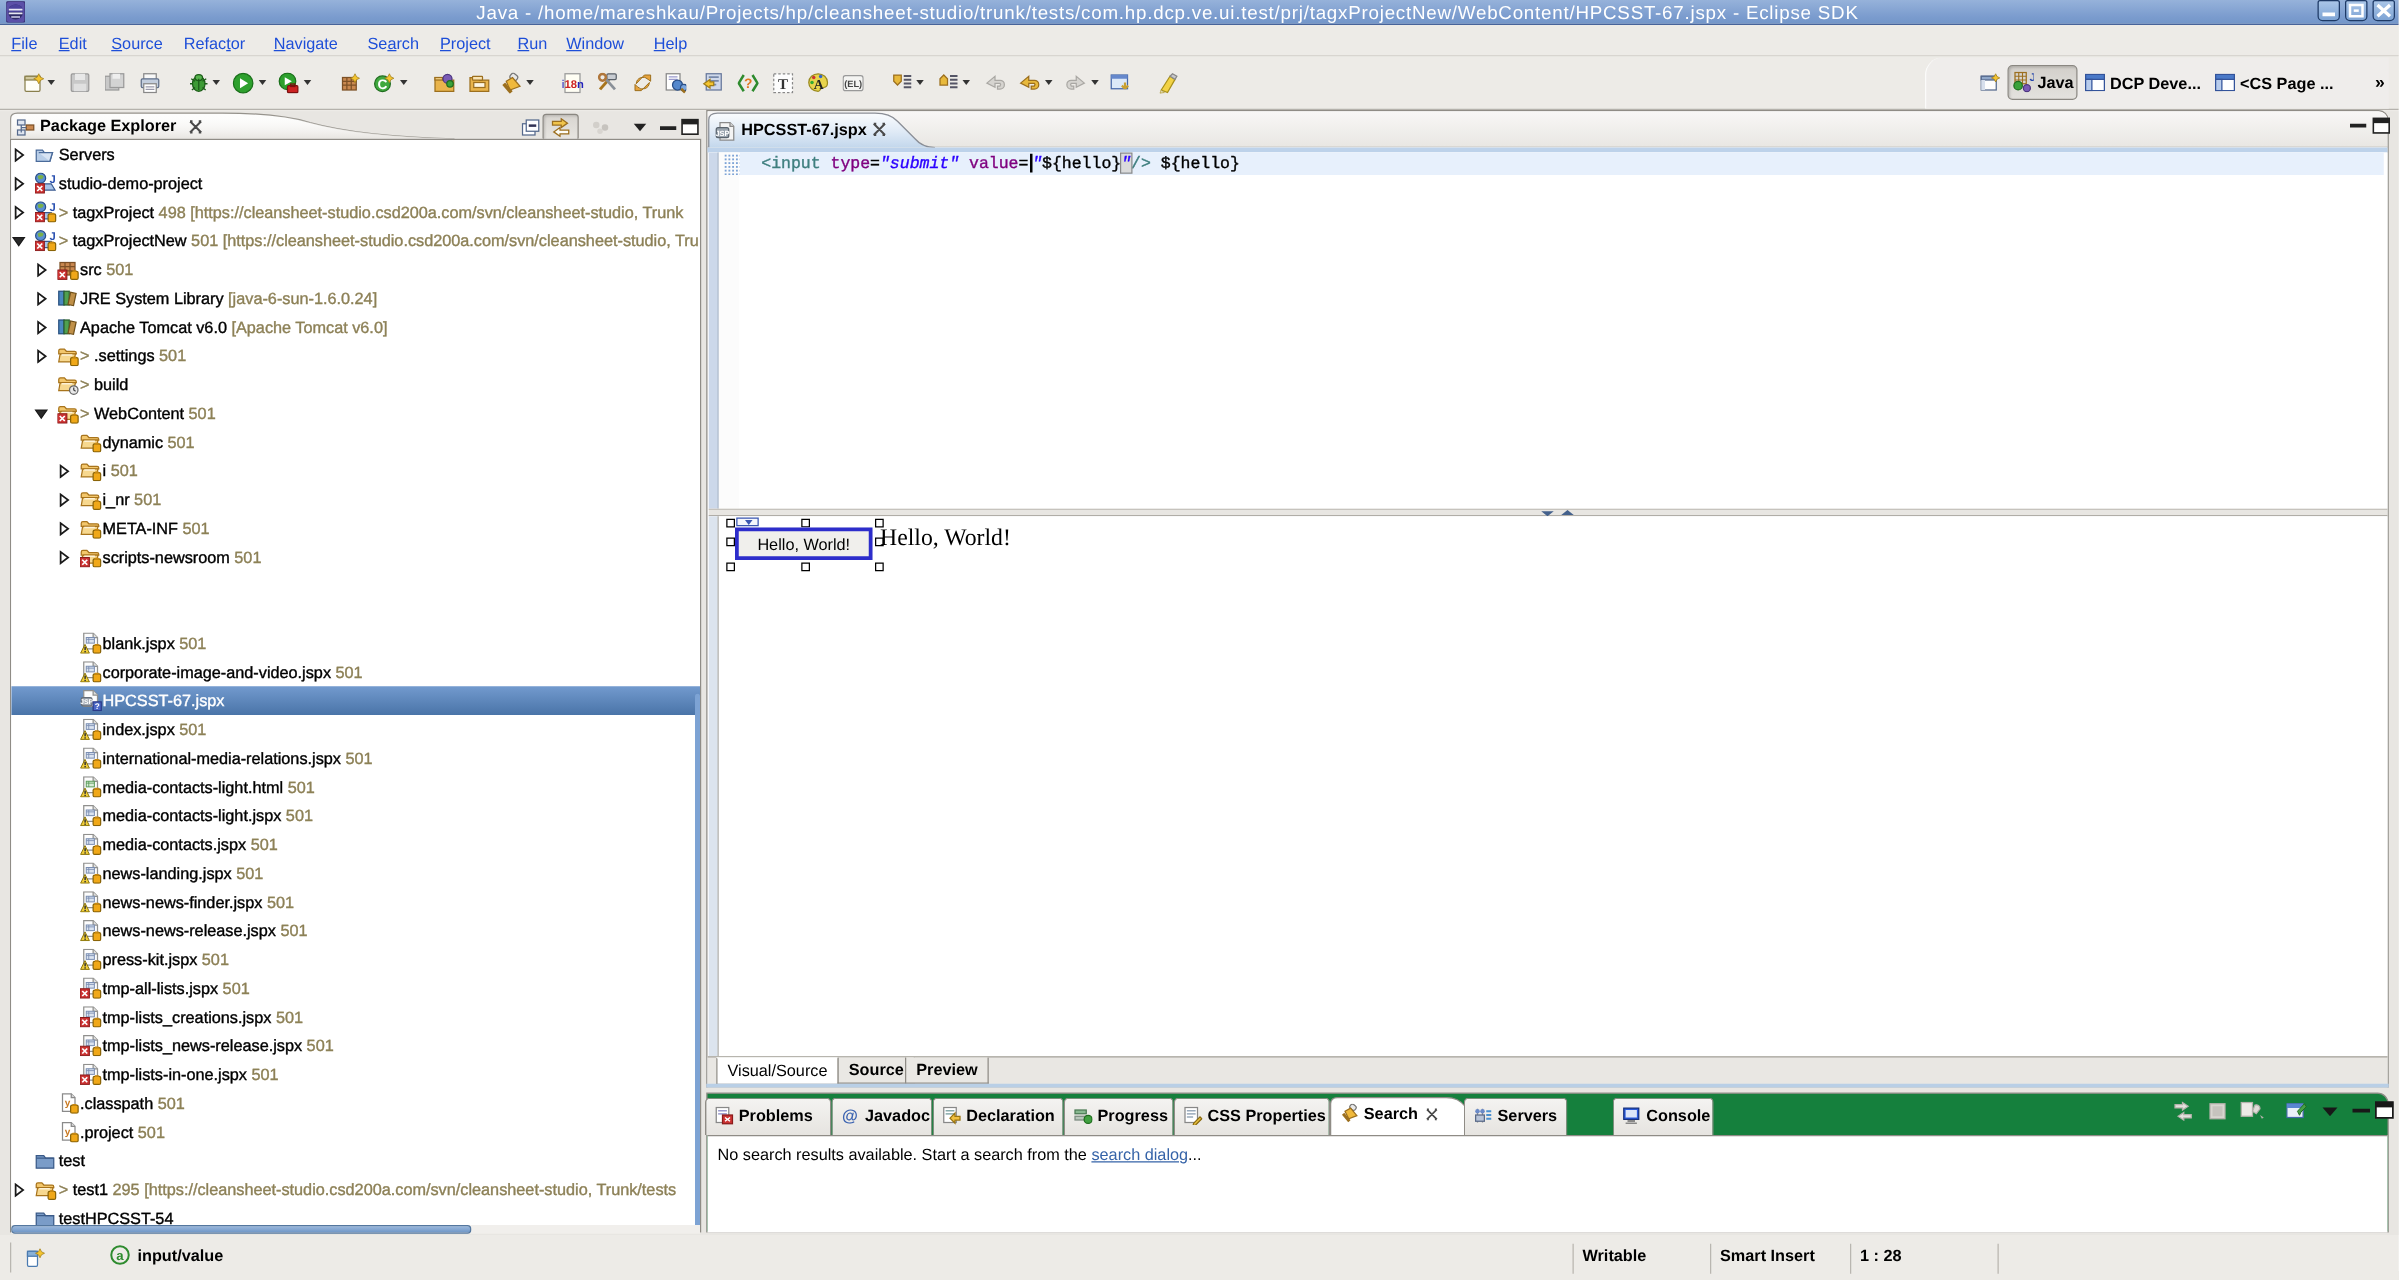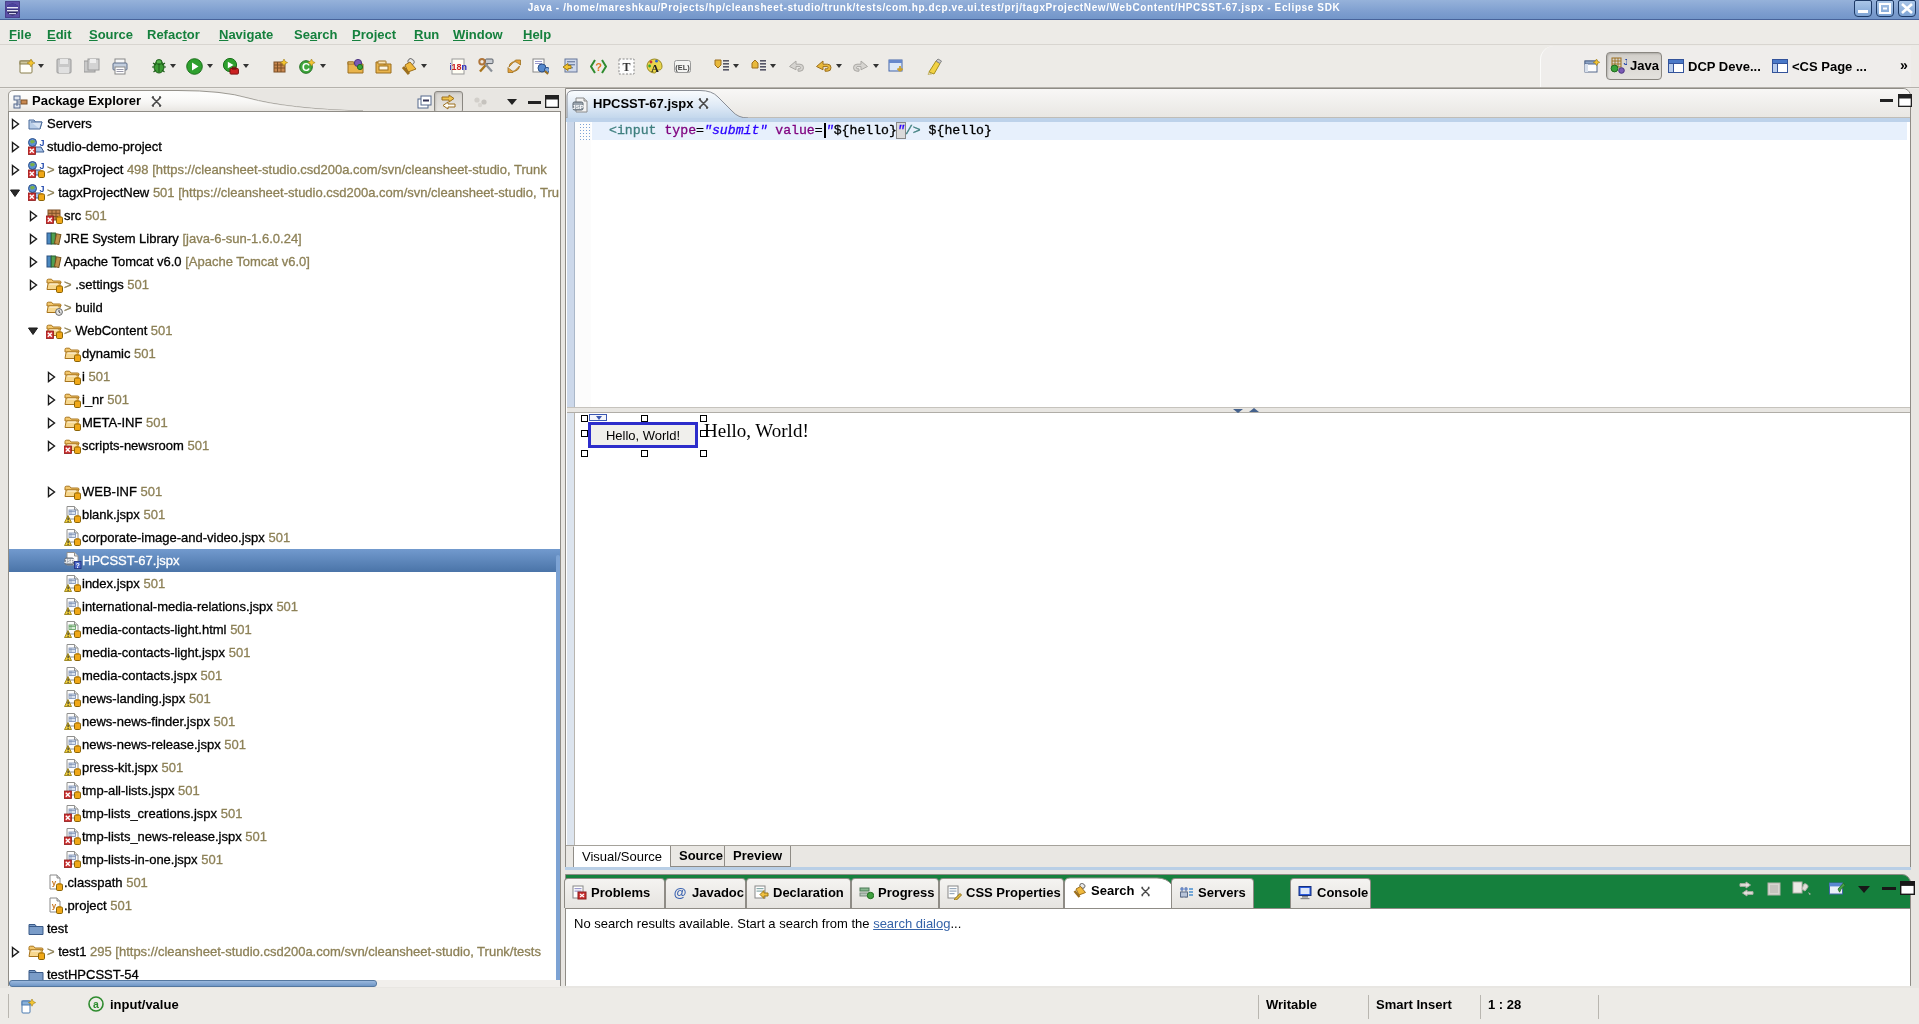--- a/index.html
+++ b/index.html
@@ -1,21 +1,21 @@
 <!DOCTYPE html>
 <html><head><meta charset="utf-8"><style>
 *{margin:0;padding:0;box-sizing:border-box;}
 html,body{width:1919px;height:1024px;overflow:hidden;}
 body{font-family:"Liberation Sans",sans-serif;font-size:13px;background:#edebe7;position:relative;}
 .abs{position:absolute;}
 .titlebar{left:0;top:0;width:1919px;height:20px;background:linear-gradient(#94b1da,#7e9fd0 55%,#privacy 100%);background:linear-gradient(#96b2da,#7b9cce 70%,#7396c9);border-bottom:1px solid #47639a;}
-.titletext{left:0;width:1868px;top:2px;text-align:center;color:#fff;font-weight:700;font-size:10px;letter-spacing:0.62px;}
+.titletext{left:0;width:1868px;top:2px;text-align:center;color:#fff;font-weight:400;font-size:15px;letter-spacing:0.62px;}
 .winbtn{top:0px;width:18px;height:17px;border:1px solid #1e3a66;border-radius:2px 2px 4px 4px;background:linear-gradient(#aac6e8,#7da3d4);color:#fff;}
 .menubar{left:0;top:21px;width:1919px;height:24px;background:#edebe7;border-bottom:1px solid #d8d5d0;}
-.menuitem{top:27px;color:#15803d;font-weight:700;}
+.menuitem{top:27px;color:#1d4ed8;font-weight:400;}
 .menuitem u{text-decoration-thickness:1px;}
 .toolbar{left:0;top:46px;width:1919px;height:42px;background:#edebe7;border-bottom:1px solid #b5b2ac;}
 .mainbg{left:0;top:89px;width:1919px;height:899px;background:#e8e6e2;}
 .caret{width:0;height:0;border-left:3.5px solid transparent;border-right:3.5px solid transparent;border-top:4px solid #333;}
 
 .pkgtree{left:8px;top:111px;width:553px;height:875px;background:#fff;border:1px solid #8f8c86;border-top:1px solid #8f8c86;}
 .row{position:absolute;left:0;width:100%;height:23px;}
 .rowsel{background:linear-gradient(#729ace,#4a74a8);}
 .rtext{position:absolute;top:4px;white-space:nowrap;color:#000;font-weight:400;-webkit-text-stroke:0.3px;}
 .raux{color:#8d8157;}
@@ -497,33 +497,20 @@
       <svg class="icon" style="left:55px;top:3px" width="18" height="17" viewBox="0 0 18 17">
         <path d="M1 4.5 q0-1.3 1.3-1.3 h3.2 l1.6 1.8 h6.6 q1.3 0 1.3 1.3 v0.7 H1 Z" fill="#f3c76c" stroke="#a8741c"></path>
         <path d="M2.8 7 h11.7 l-2 6.5 H1 l1-5.7 Z" fill="#f7d88f" stroke="#a8741c"></path>
         <path d="M3.4 8 l8.5 0" stroke="#fdf2d8" stroke-width="1.2"></path>
         <rect x="0" y="9" width="7.5" height="7.5" fill="#cc3333" stroke="#8a1a1a" stroke-width="0.8"></rect>
         <path d="M1.8 10.8 l4 4 m0 -4 l-4 4" stroke="#fff" stroke-width="1.4"></path>
         <rect x="10.5" y="10" width="6" height="6.5" rx="1.2" fill="#f0a818" stroke="#8a6408"></rect>
         <rect x="12" y="9.2" width="3" height="1.4" fill="#c88810"></rect>
       </svg>
       <div class="rtext" style="left:73px">scripts-newsroom <span class="raux">501</span></div>
-    </div>
-    <div class="row" style="top:368px">
-      <svg class="icon" style="left:38px;top:6px" width="9" height="12" viewBox="0 0 9 12">
-        <path d="M1.5 1.5 L7.5 6 L1.5 10.5 Z" fill="#fdfdfd" stroke="#1a1a1a" stroke-width="1.4"></path>
-      </svg>
-      <svg class="icon" style="left:55px;top:3px" width="18" height="17" viewBox="0 0 18 17">
-        <path d="M1 4.5 q0-1.3 1.3-1.3 h3.2 l1.6 1.8 h6.6 q1.3 0 1.3 1.3 v0.7 H1 Z" fill="#f3c76c" stroke="#a8741c"></path>
-        <path d="M2.8 7 h11.7 l-2 6.5 H1 l1-5.7 Z" fill="#f7d88f" stroke="#a8741c"></path>
-        <path d="M3.4 8 l8.5 0" stroke="#fdf2d8" stroke-width="1.2"></path>
-        <rect x="10.5" y="10" width="6" height="6.5" rx="1.2" fill="#f0a818" stroke="#8a6408"></rect>
-        <rect x="12" y="9.2" width="3" height="1.4" fill="#c88810"></rect>
-      </svg>
-      <div class="rtext" style="left:73px">WEB-INF <span class="raux">501</span></div>
     </div>
     <div class="row" style="top:391px">
       <svg class="icon" style="left:55px;top:3px" width="18" height="17" viewBox="0 0 18 17">
         <path d="M3 0.5 h7.5 l3.5 3.5 v9 H3 Z" fill="#fdfdfd" stroke="#90908e"></path>
         <path d="M10.5 0.5 v3.5 h3.5" fill="#e0e0de" stroke="#90908e"></path>
         <rect x="5" y="4" width="6.5" height="4.5" fill="#dbe4f0" stroke="#7a8eb2" stroke-width="0.8"></rect>
         <path d="M5 5.5 h6.5 M7 4 v4.5" stroke="#7a8eb2" stroke-width="0.7"></path>
         <path d="M0.5 16.5 L4 9.5 L7.5 16.5 Z" fill="#f2cf3a" stroke="#8a7408" stroke-width="0.8"></path>
         <rect x="3.5" y="11.5" width="1.2" height="2.6" fill="#333"></rect>
         <rect x="3.5" y="14.8" width="1.2" height="1.1" fill="#333"></rect>

